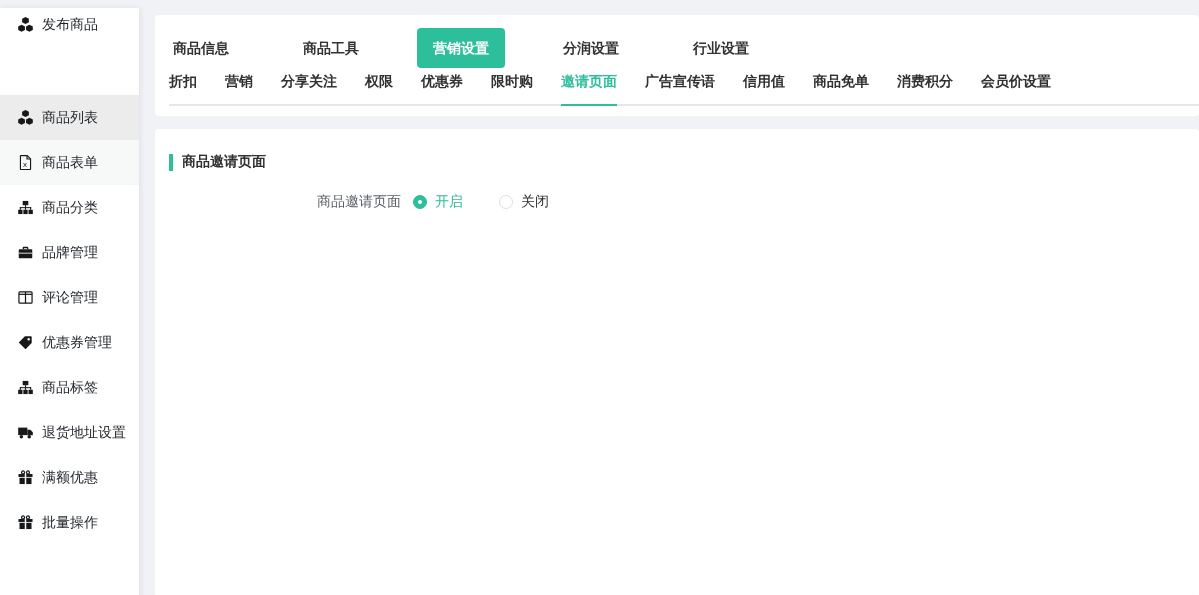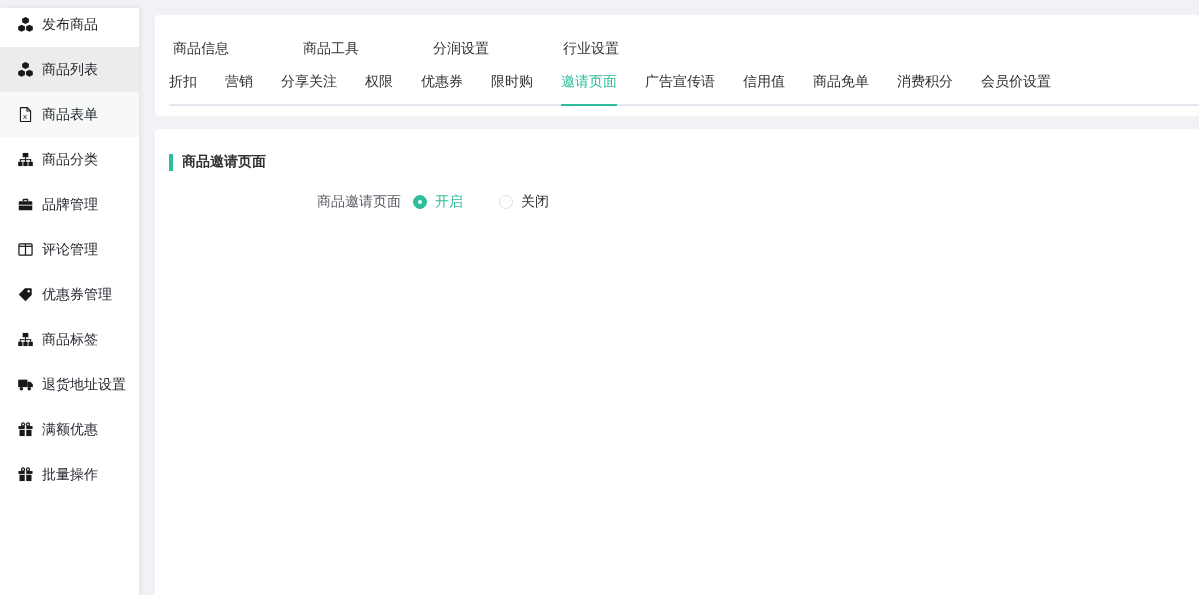--- a/index.html
+++ b/index.html
@@ -16,32 +16,32 @@
     position:absolute; left:0; top:8px; width:139px; height:595px;
     background:#fff; z-index:2;
     box-shadow:1px 0 6px rgba(0,21,41,.08);
   }
   .side-list { margin-top:-6px; }
   .side-item {
     height:45px; display:flex; align-items:center;
     padding-left:17px; gap:9px;
     font-size:14px; color:#1f2329; cursor:pointer; white-space:nowrap;
   }
-  .side-item.active { background:#ececec; }
+  .side-item.active { background:#ececec;margin-top:48px; }
   .side-item.soft   { background:#f7f8f8; }
   .side-icon { width:16px; height:16px; flex:0 0 16px; color:#17181a; display:flex; align-items:center; justify-content:center; }
   .side-icon svg { width:15px; height:15px; display:block; }
 
   
   .main { position:absolute; left:155px; top:0; right:0; bottom:0; }
 
   .card { background:#fff; border-radius:4px; width:100%; }
 
   
-  .card-tabs { margin-top:15px; height:101px; padding:13px 0 0 2px; }
+  .card-tabs { margin-top:15px; height:101px; padding:13px 0 0 2px;font-weight:bold; }
   .tabs-row { display:flex; align-items:center; gap:42px; height:40px; }
   .tab {
     height:40px; line-height:40px; padding:0 16px;
     font-size:14px; color:#333; cursor:pointer; white-space:nowrap;
   }
   .tab.active { background:#2dbe9b; color:#fff; border-radius:4px; }
 
   .subtabs-row {
     margin:2px 0 0 12px;
     display:flex; align-items:flex-end; gap:28px;
@@ -231,20 +231,21 @@
 
   </div>
 </nav>
 
 <div class="main">
 
   <div class="card card-tabs">
     <div class="tabs-row">
       <div class="tab">商品信息</div>
       <div class="tab">商品工具</div>
+      <div class="tab active">营销设置</div>
       <div class="tab">分润设置</div>
       <div class="tab">行业设置</div>
     </div>
 
     <div class="subtabs-row">
       <div class="subtab">折扣</div>
       <div class="subtab">营销</div>
       <div class="subtab">分享关注</div>
       <div class="subtab">权限</div>
       <div class="subtab">优惠券</div>

